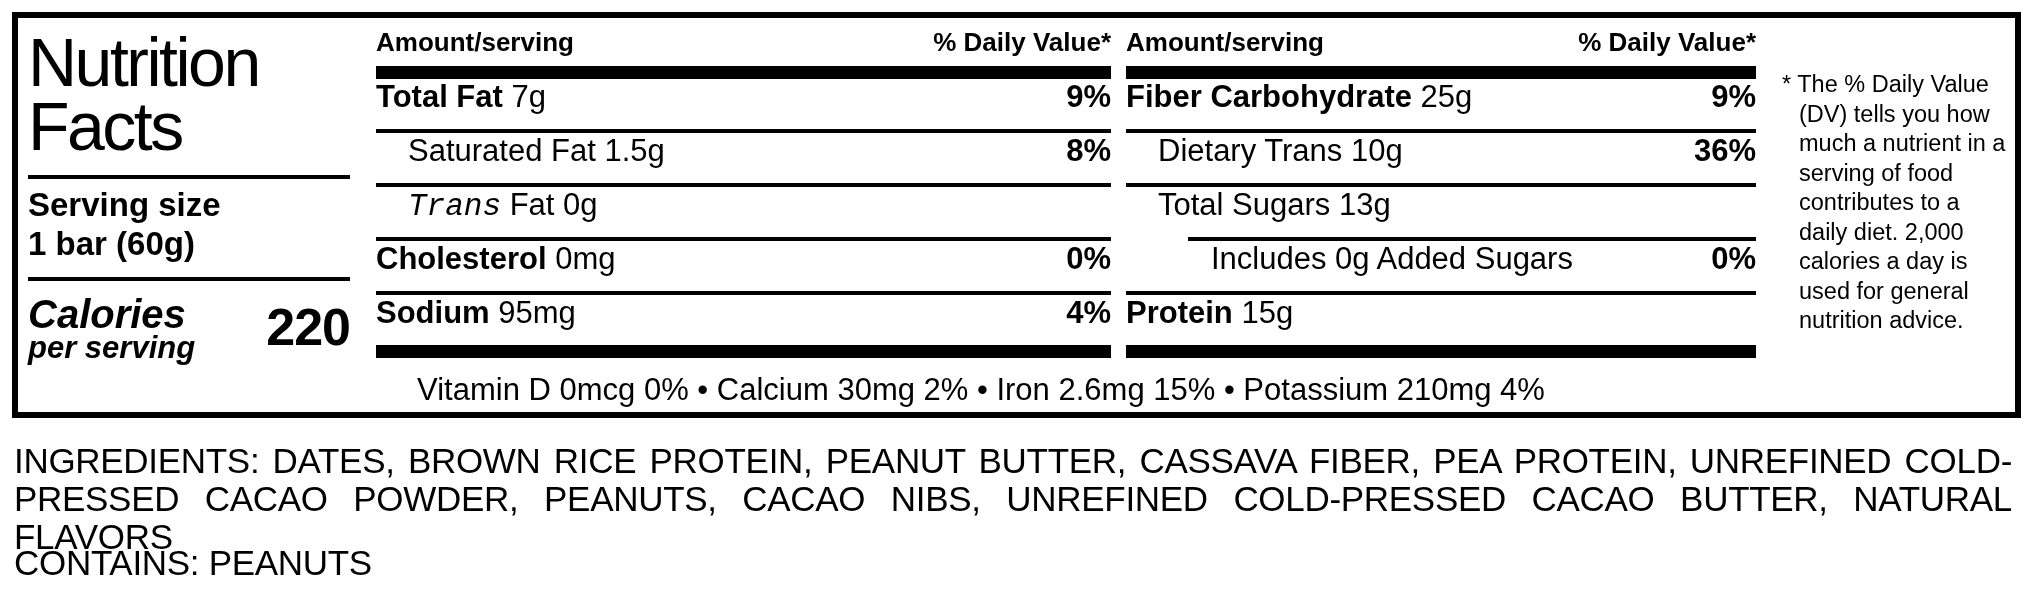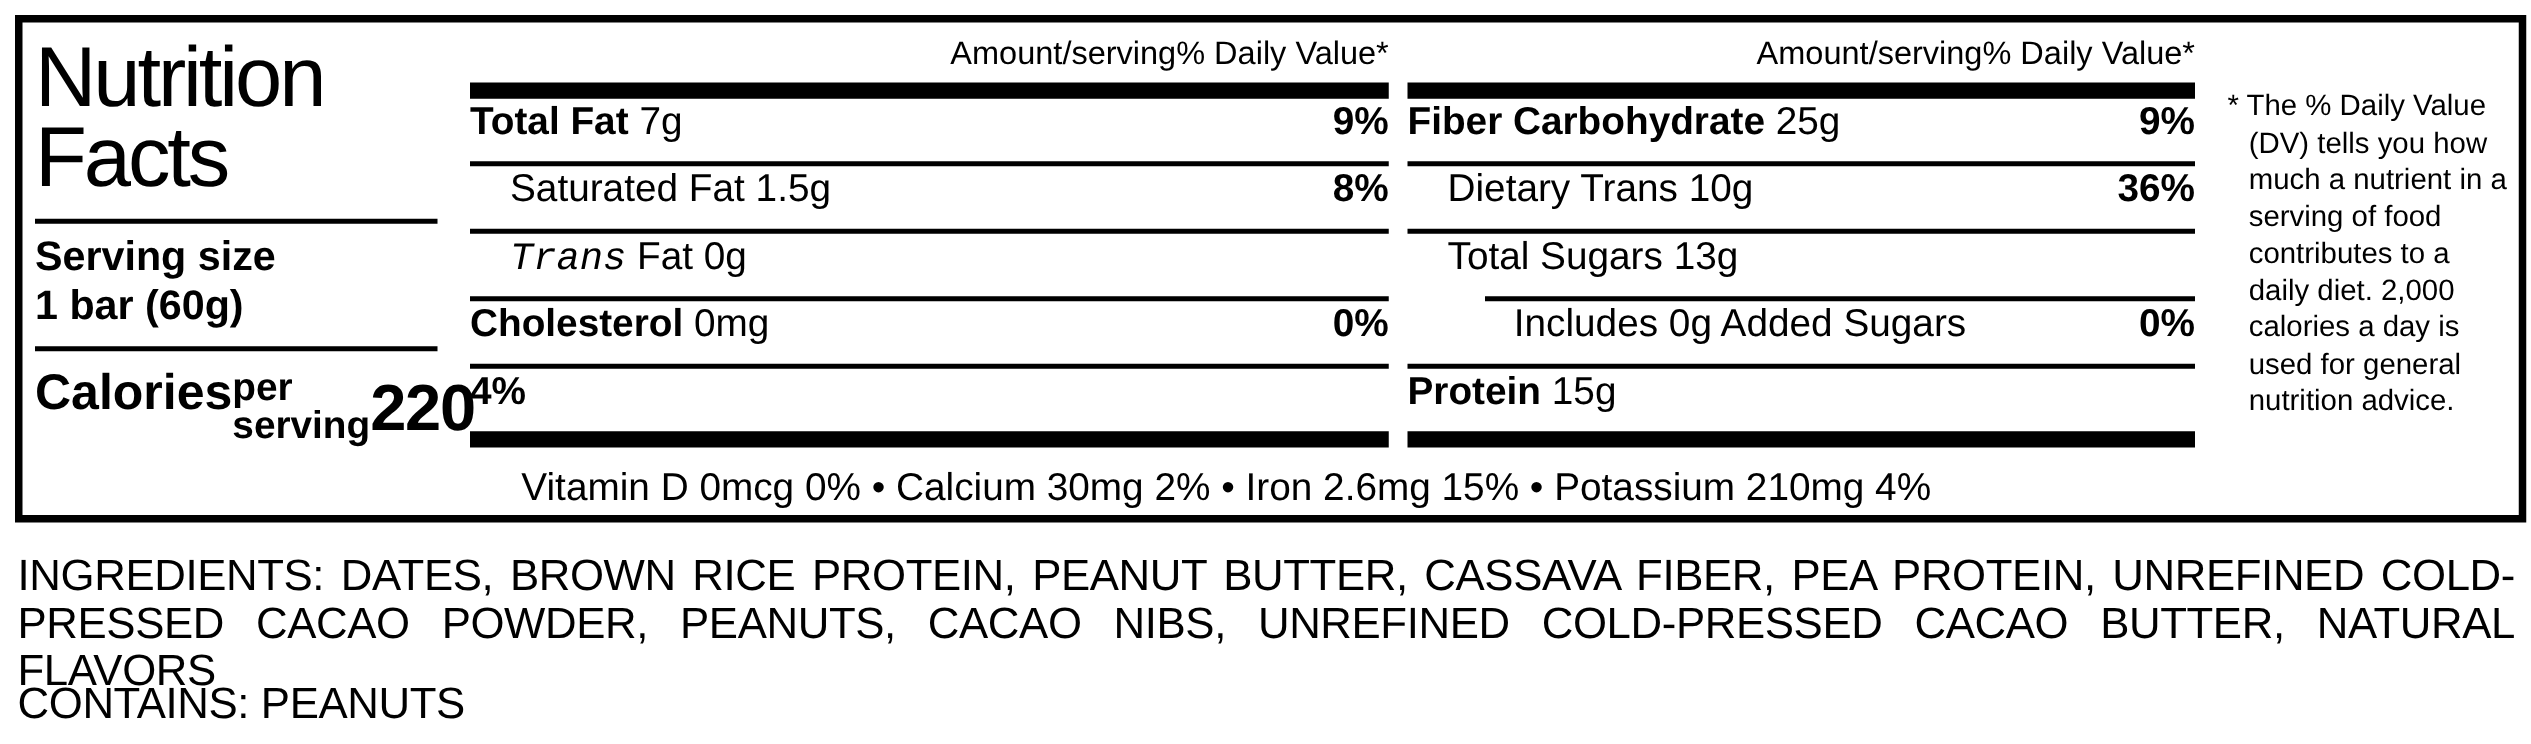--- a/index.html
+++ b/index.html
@@ -13,32 +13,32 @@
   }
 
   
   .left-panel{width:322px;flex:0 0 322px;display:flex;flex-direction:column;}
   .nf-title{font-size:68px;font-weight:normal;line-height:64px;letter-spacing:-2.5px;white-space:pre-line;margin-top:6px;}
   .thin-rule-left{height:4px;background:#000;margin-top:17px;}
   .serving-label{font-size:33px;font-weight:bold;line-height:40px;margin-top:6px;}
   .serving-value{font-size:33px;font-weight:bold;line-height:38px;}
   .thin-rule-left2{height:4px;background:#000;margin-top:14px;}
   .calories-wrap{display:flex;justify-content:space-between;align-items:flex-start;margin-top:14px;}
-  .calories-stack{display:flex;flex-direction:row;}
+  .calories-stack{display:flex;flex-direction:column;font-style:italic;}
   .calories-label{font-size:40px;font-weight:bold;line-height:38px;}
   .calories-sublabel{font-size:31px;font-weight:bold;line-height:30px;}
   .calories-value{font-size:52px;font-weight:bold;line-height:64px;letter-spacing:-1px;}
 
   
   .cols-wrap{display:flex;flex-direction:column;margin-left:26px;}
   .cols{display:flex;flex-direction:row;gap:15px;}
   .ncol1{width:735px;flex:0 0 735px;display:flex;flex-direction:column;}
   .ncol2{width:630px;flex:0 0 630px;display:flex;flex-direction:column;}
-  .col-header{display:flex;justify-content:flex-end;align-items:flex-end;
-    font-size:26px;font-weight:normal;height:34px;padding-bottom:8px;}
+  .col-header{display:flex;justify-content:space-between;align-items:flex-end;
+    font-size:26px;font-weight:bold;height:34px;padding-bottom:8px;}
   .bar{height:13px;background:#000;flex:0 0 13px;}
   .nrow{display:flex;justify-content:space-between;align-items:flex-start;font-size:31px;height:50px;flex:0 0 50px;}
   .rule{height:4px;background:#000;flex:0 0 4px;}
   .rule.indented{margin-left:62px;}
   .lbl{white-space:nowrap;}
   .nm.b{font-weight:bold;}
   .nm.it{font-style:italic;font-family:Liberation Mono, monospace;}
   .ind1{padding-left:32px;}
   .ind2{padding-left:85px;}
   .dv{font-weight:bold;white-space:nowrap;}
@@ -106,20 +106,21 @@
         </div>
         <div class="rule"></div>
 
         <div class="nrow">
           <span class="lbl"><span class="nm b">Cholesterol</span> <span class="amt">0mg</span></span>
           <span class="dv">0%</span>
         </div>
         <div class="rule"></div>
 
         <div class="nrow">
+          <span class="lbl"><span class="nm b">Sodium</span> <span class="amt">95mg</span></span>
           <span class="dv">4%</span>
         </div>
         <div class="bar"></div>
       </div>
 
       <div class="ncol2">
         <div class="col-header">
           <span>Amount/serving</span>
           <span>% Daily Value*</span>
         </div>

